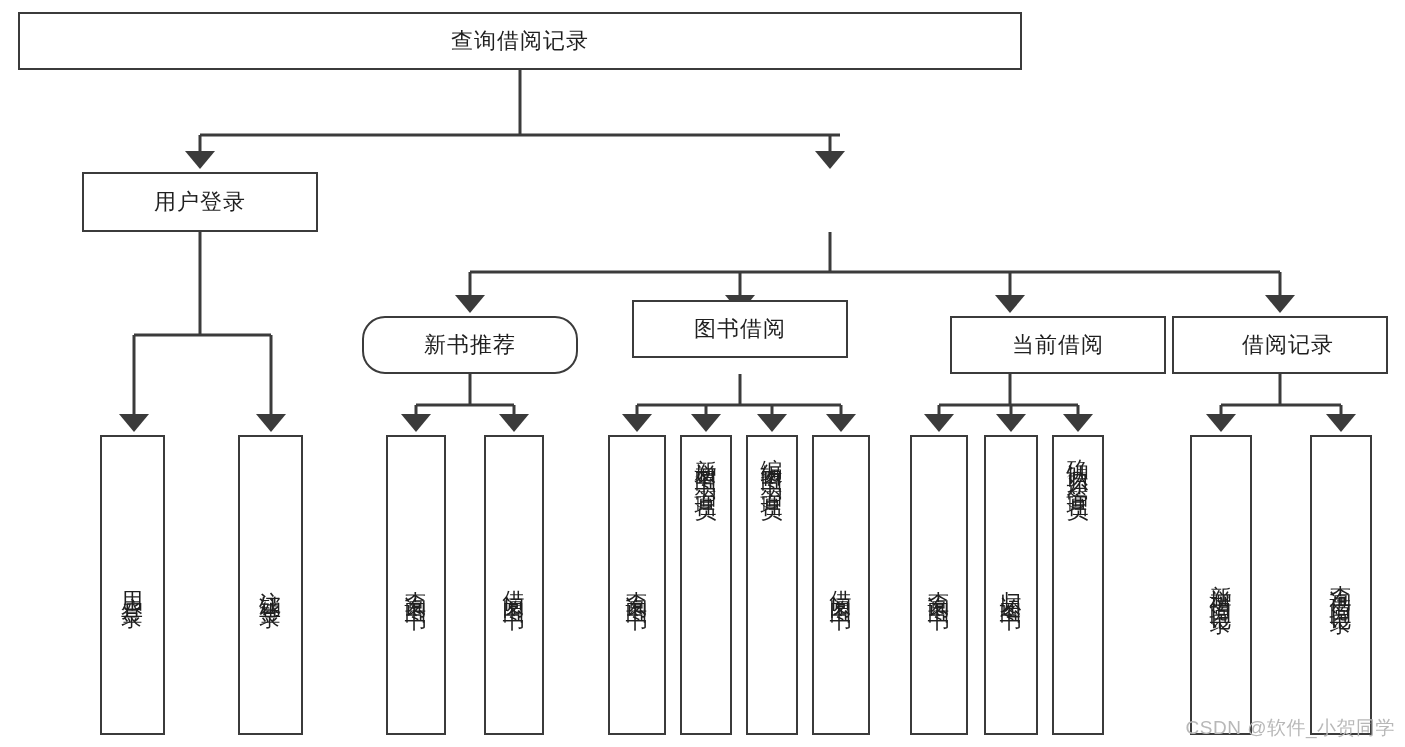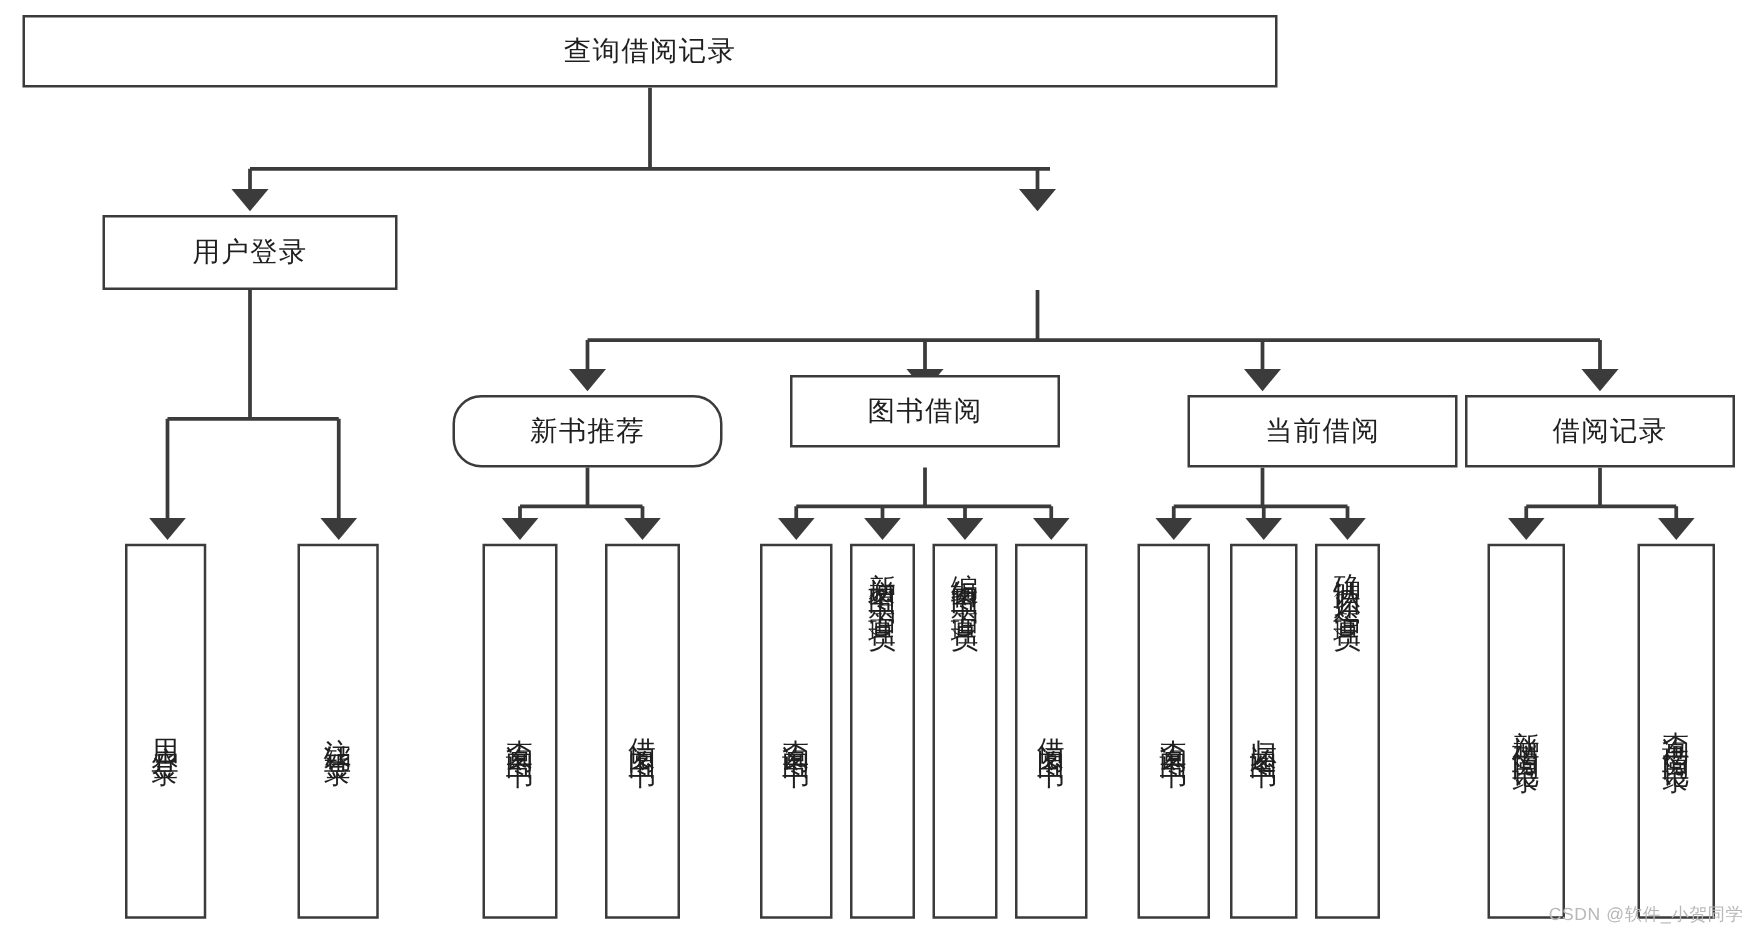--- a/index.html
+++ b/index.html
@@ -70,21 +70,21 @@
     padding: 4px 0;
     box-sizing: border-box;
   }
   .leaf-inner.top {
     align-items: flex-start;
   }
   #watermark {
     position: absolute;
     right: 10px;
     bottom: 6px;
-    font-size: 14px;
+    font-size: 19px;
     color: #b8b8b8;
     white-space: nowrap;
     letter-spacing: 0.5px;
     pointer-events: none;
     margin-left: 16px;
   }
 </style>
 </head>
 <body>
 

